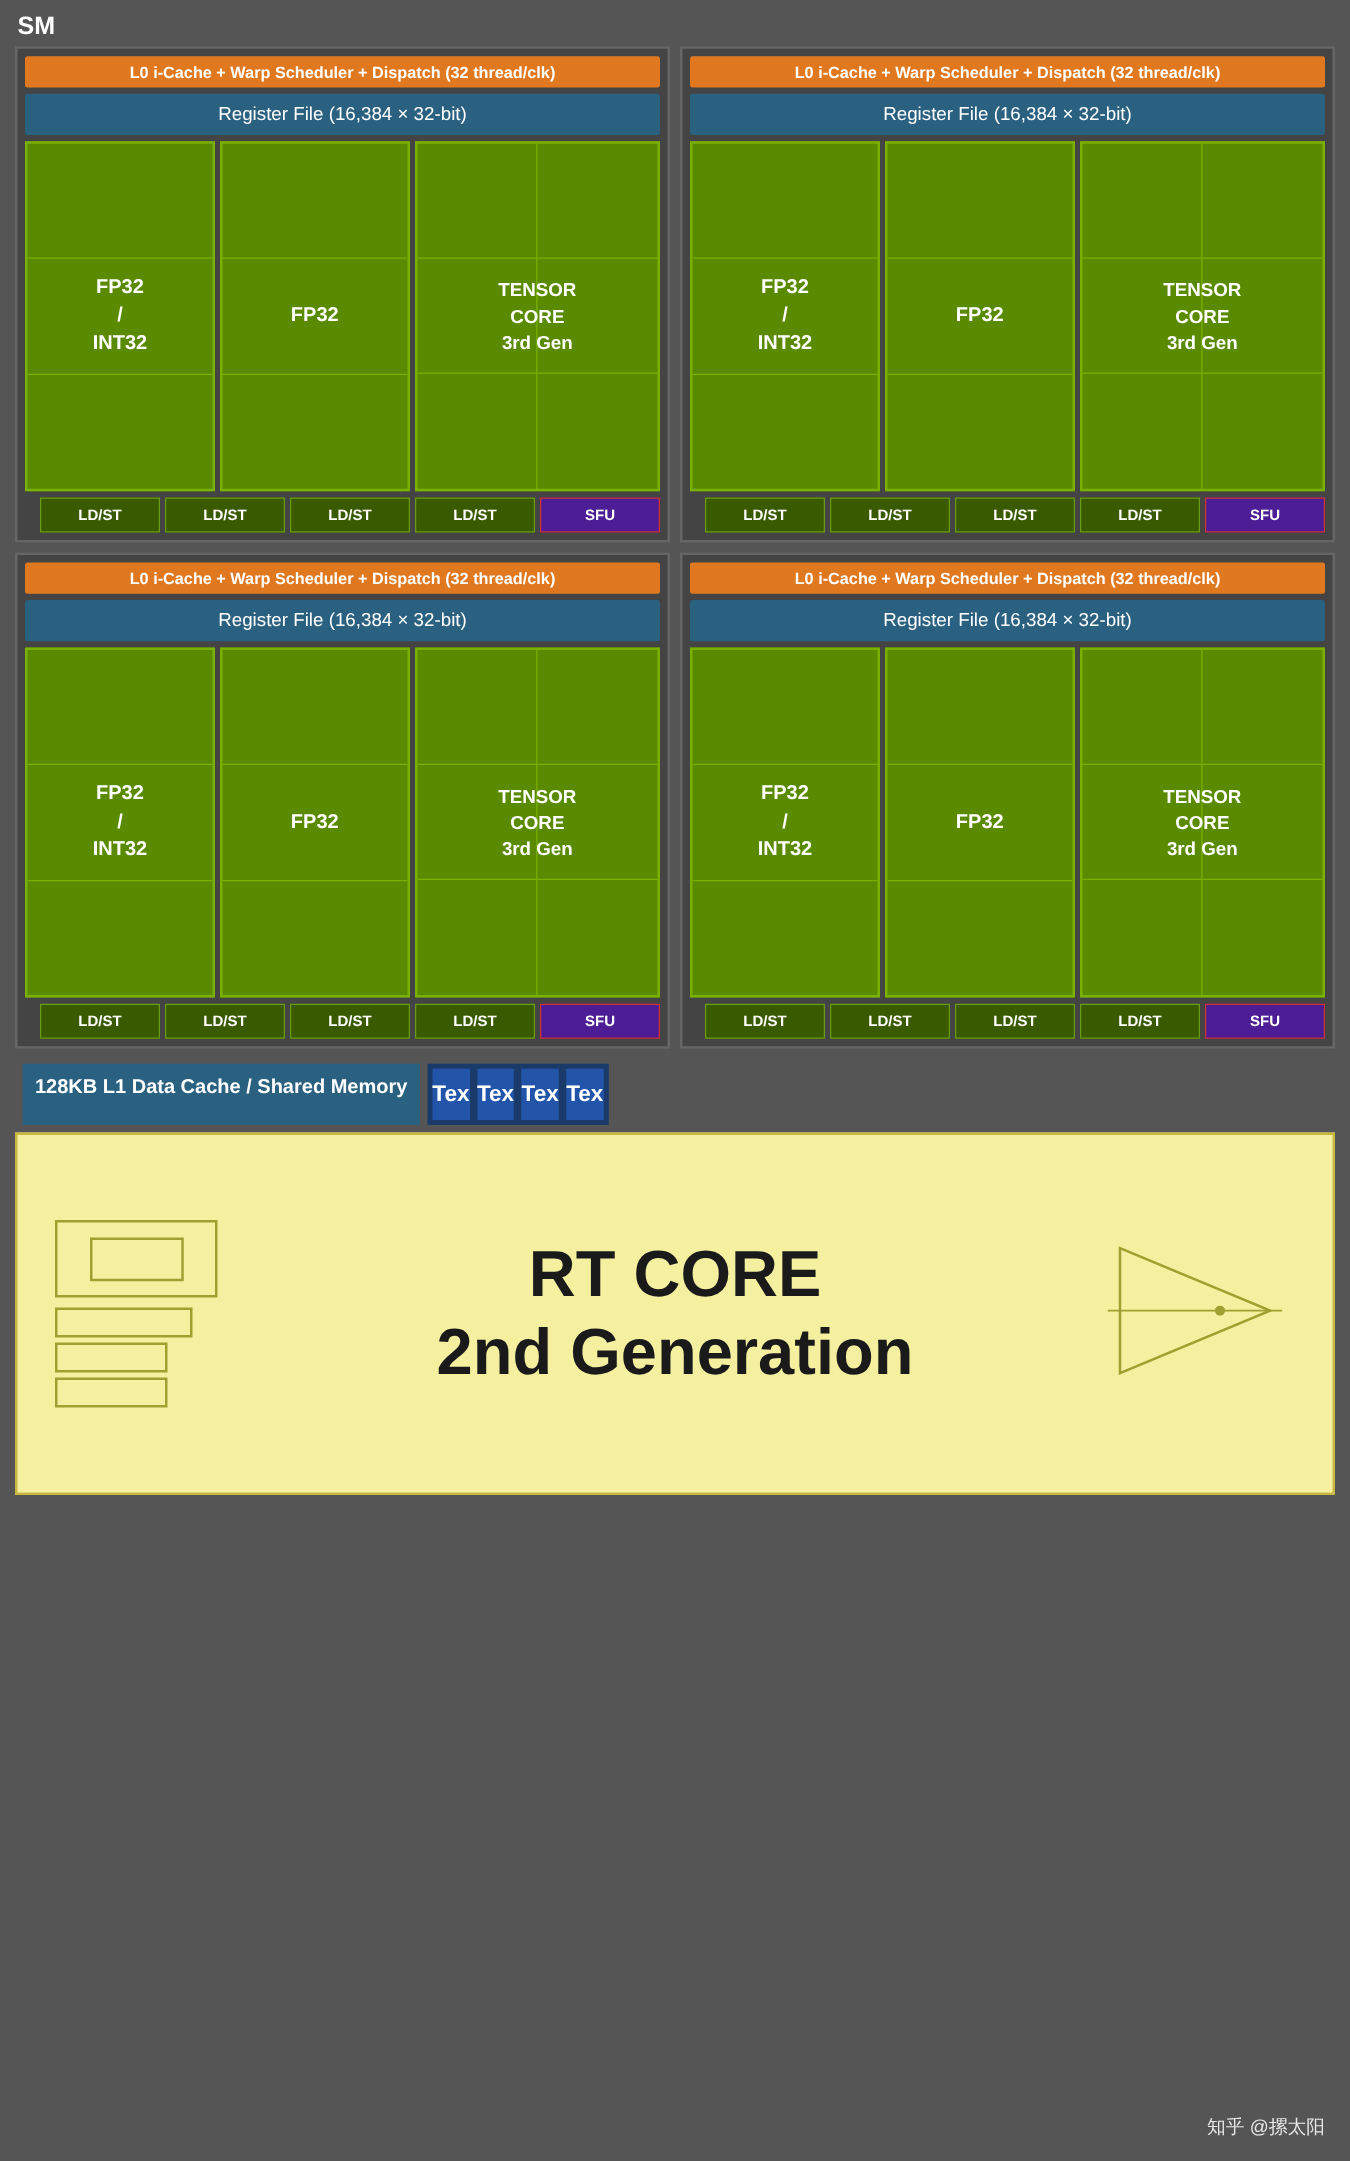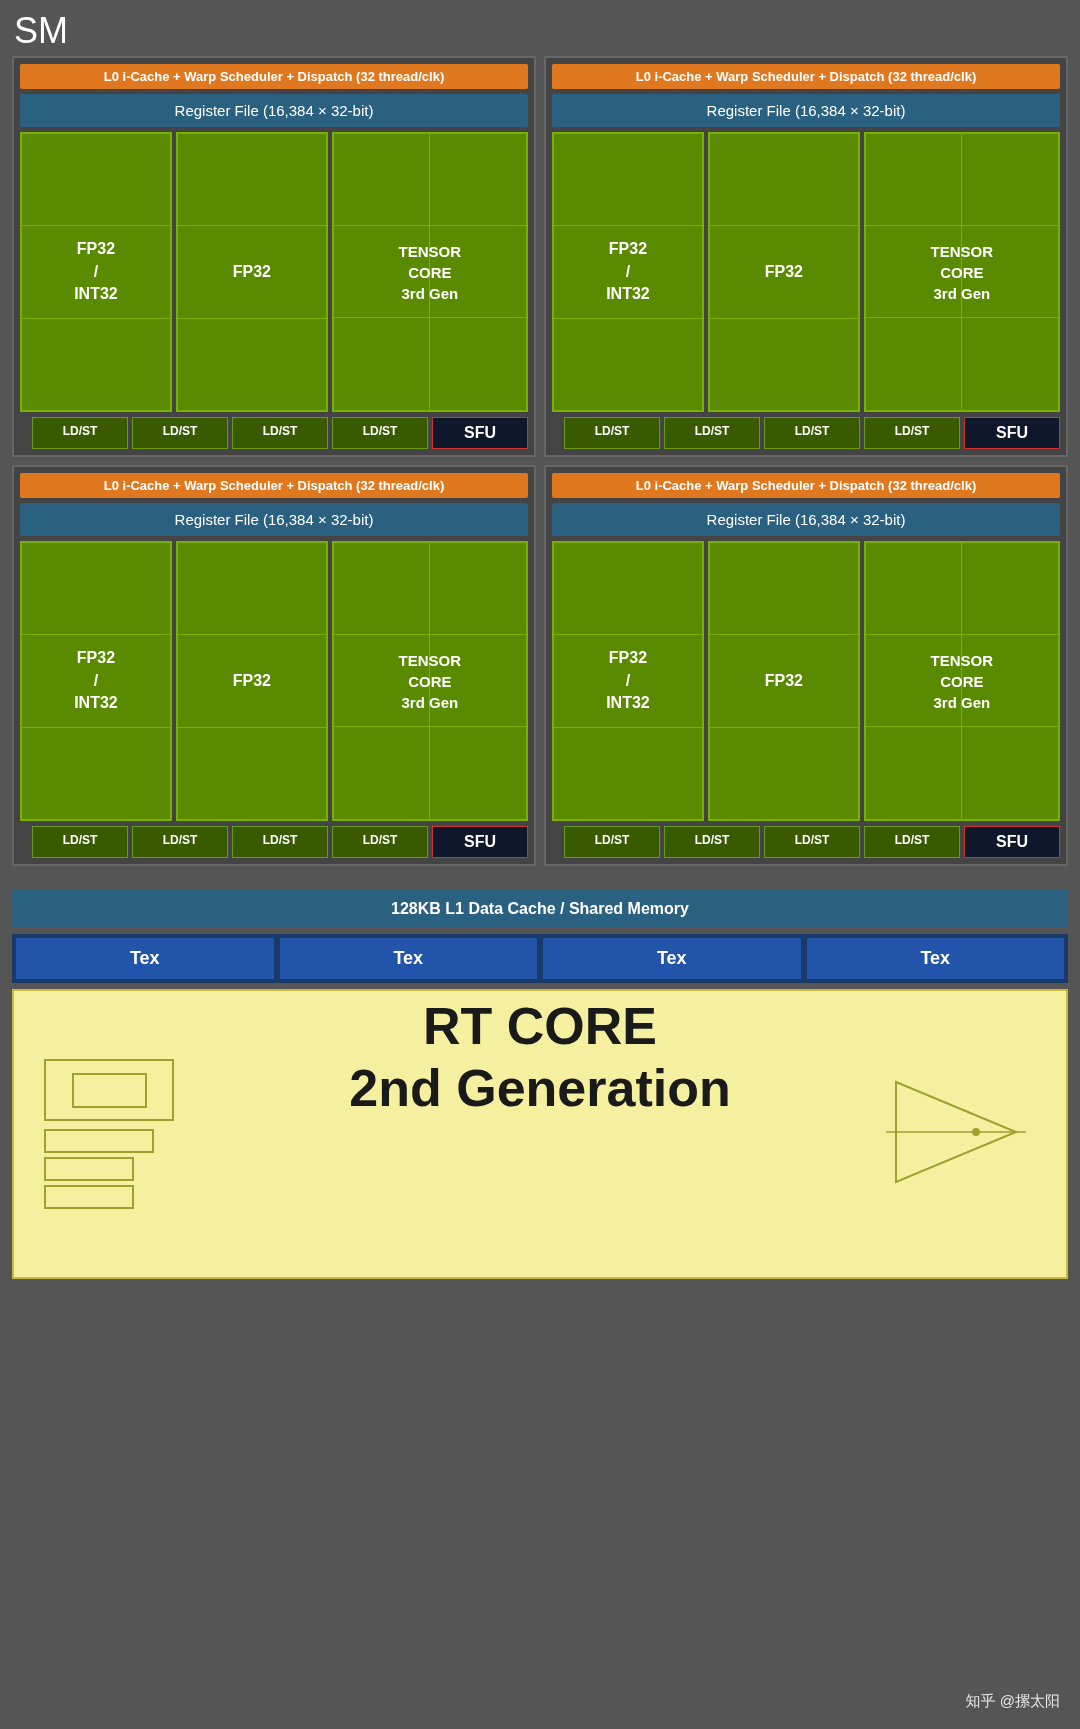--- a/index.html
+++ b/index.html
@@ -6,22 +6,22 @@
     body {
       background: #555;
       width: 1080px;
       min-height: 1729px;
       font-family: Arial, sans-serif;
       position: relative;
     }
 
     .sm-label {
       color: white;
-      font-weight: normal;
-      font-size: 36px;
+      font-weight: bold;
+      font-size: 20px;
       padding: 10px 14px 4px;
     }
 
     .outer-container {
       background: #555;
       padding: 0 12px 12px;
     }
 
     .sm-grid {
       display: grid;
@@ -75,37 +75,36 @@
       border: 1px solid #6a9a10;
       color: white;
       font-size: 12px;
       font-weight: bold;
       text-align: center;
       padding: 6px 4px;
       flex: 1;
     }
 
     .sfu-box {
-      background: #0f172a;
+      background: #4c1d95;
       border: 1px solid #cc3333;
       color: white;
-      font-size: 16px;
+      font-size: 12px;
       font-weight: bold;
       text-align: center;
       padding: 6px 4px;
       flex: 1;
     }
 
     
     .bottom-section {
       padding: 0 12px;
       display: flex;
-      flex-direction: column;
+      flex-direction: row;
       gap: 6px;
-      justify-content: center;
     }
 
     .l1-cache-bar {
       background: #2a6080;
       color: white;
       font-size: 16px;
       font-weight: bold;
       text-align: center;
       padding: 10px;
     }
@@ -127,24 +126,24 @@
       flex: 1;
     }
 
     
     .rt-core-section {
       margin: 6px 12px 0;
       background: #f5f0a0;
       border: 2px solid #c8b840;
       min-height: 290px;
       display: flex;
-      align-items: flex-start;
+      align-items: center;
       justify-content: center;
       position: relative;
-      padding: 4px;
+      padding: 20px;
     }
 
     
     .watermark {
       position: absolute;
       bottom: 18px;
       right: 20px;
       color: rgba(255,255,255,0.85);
       font-size: 15px;
     }

